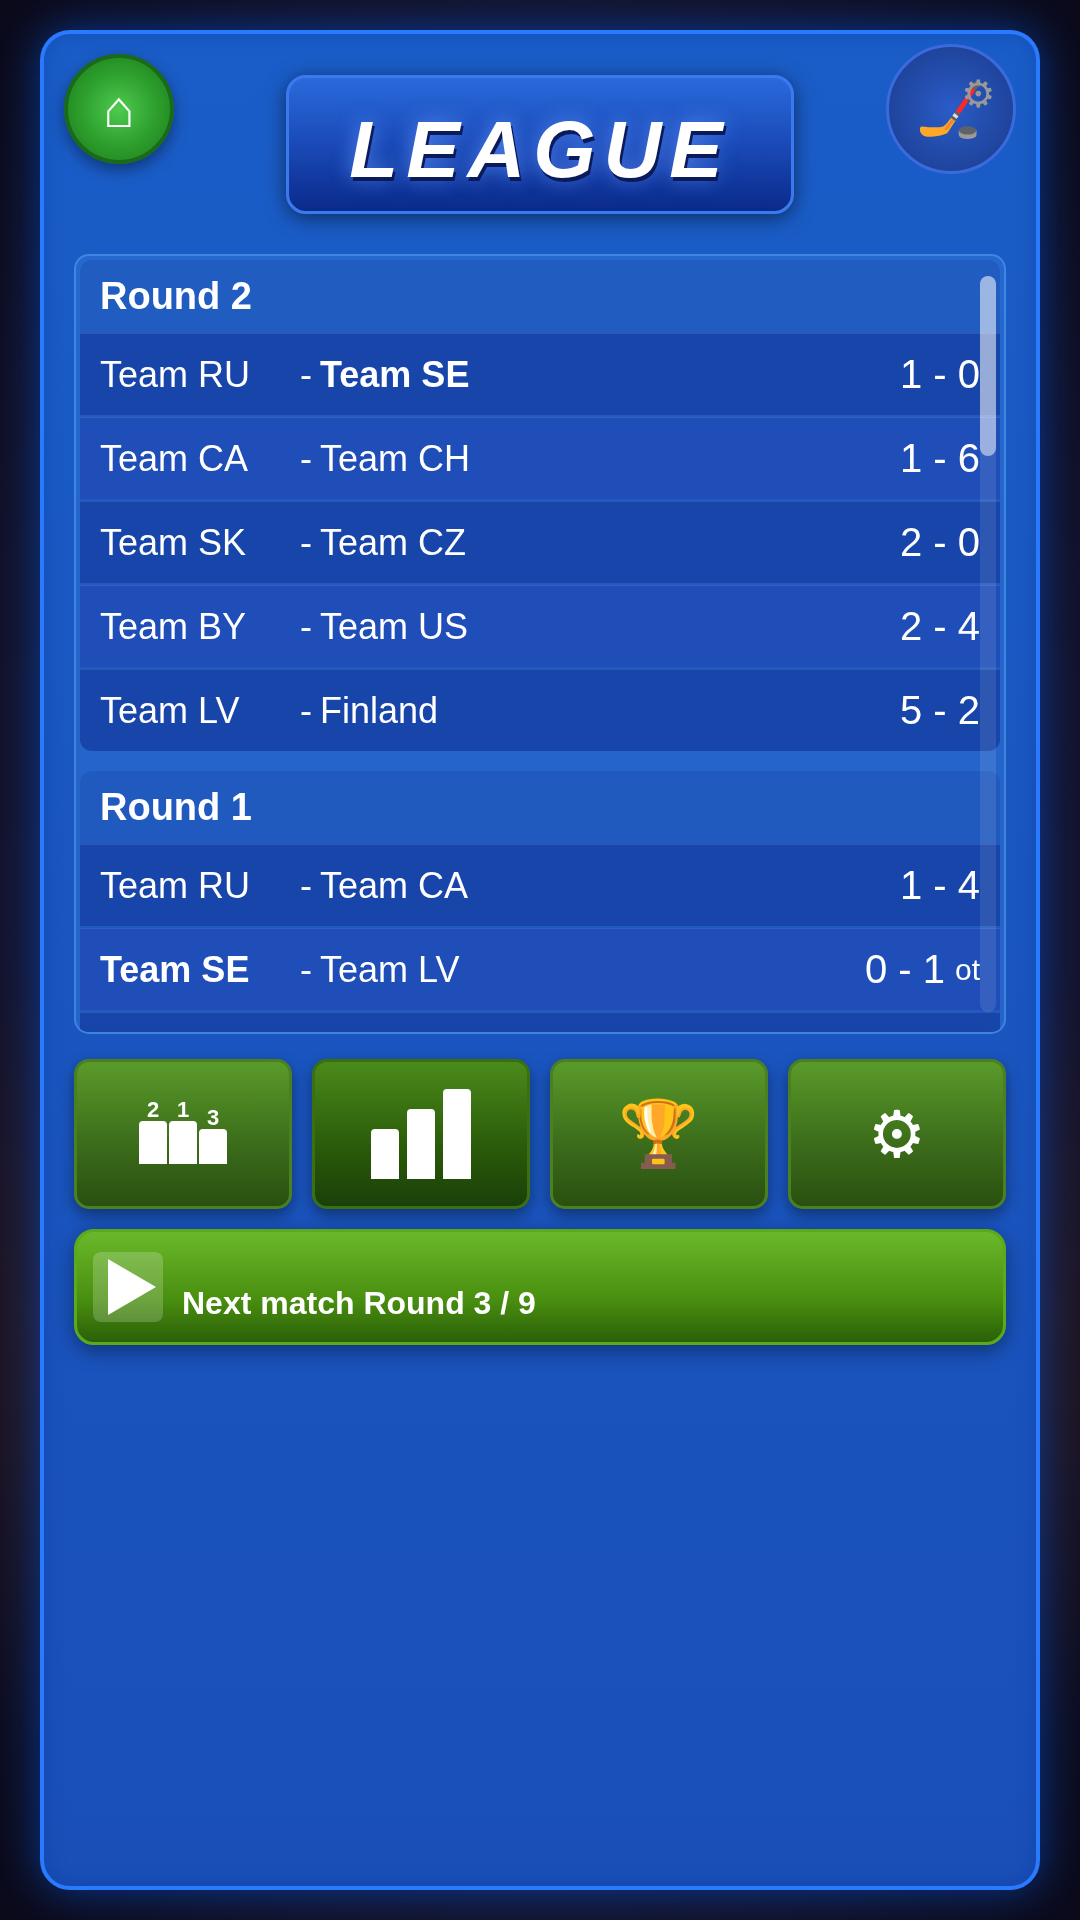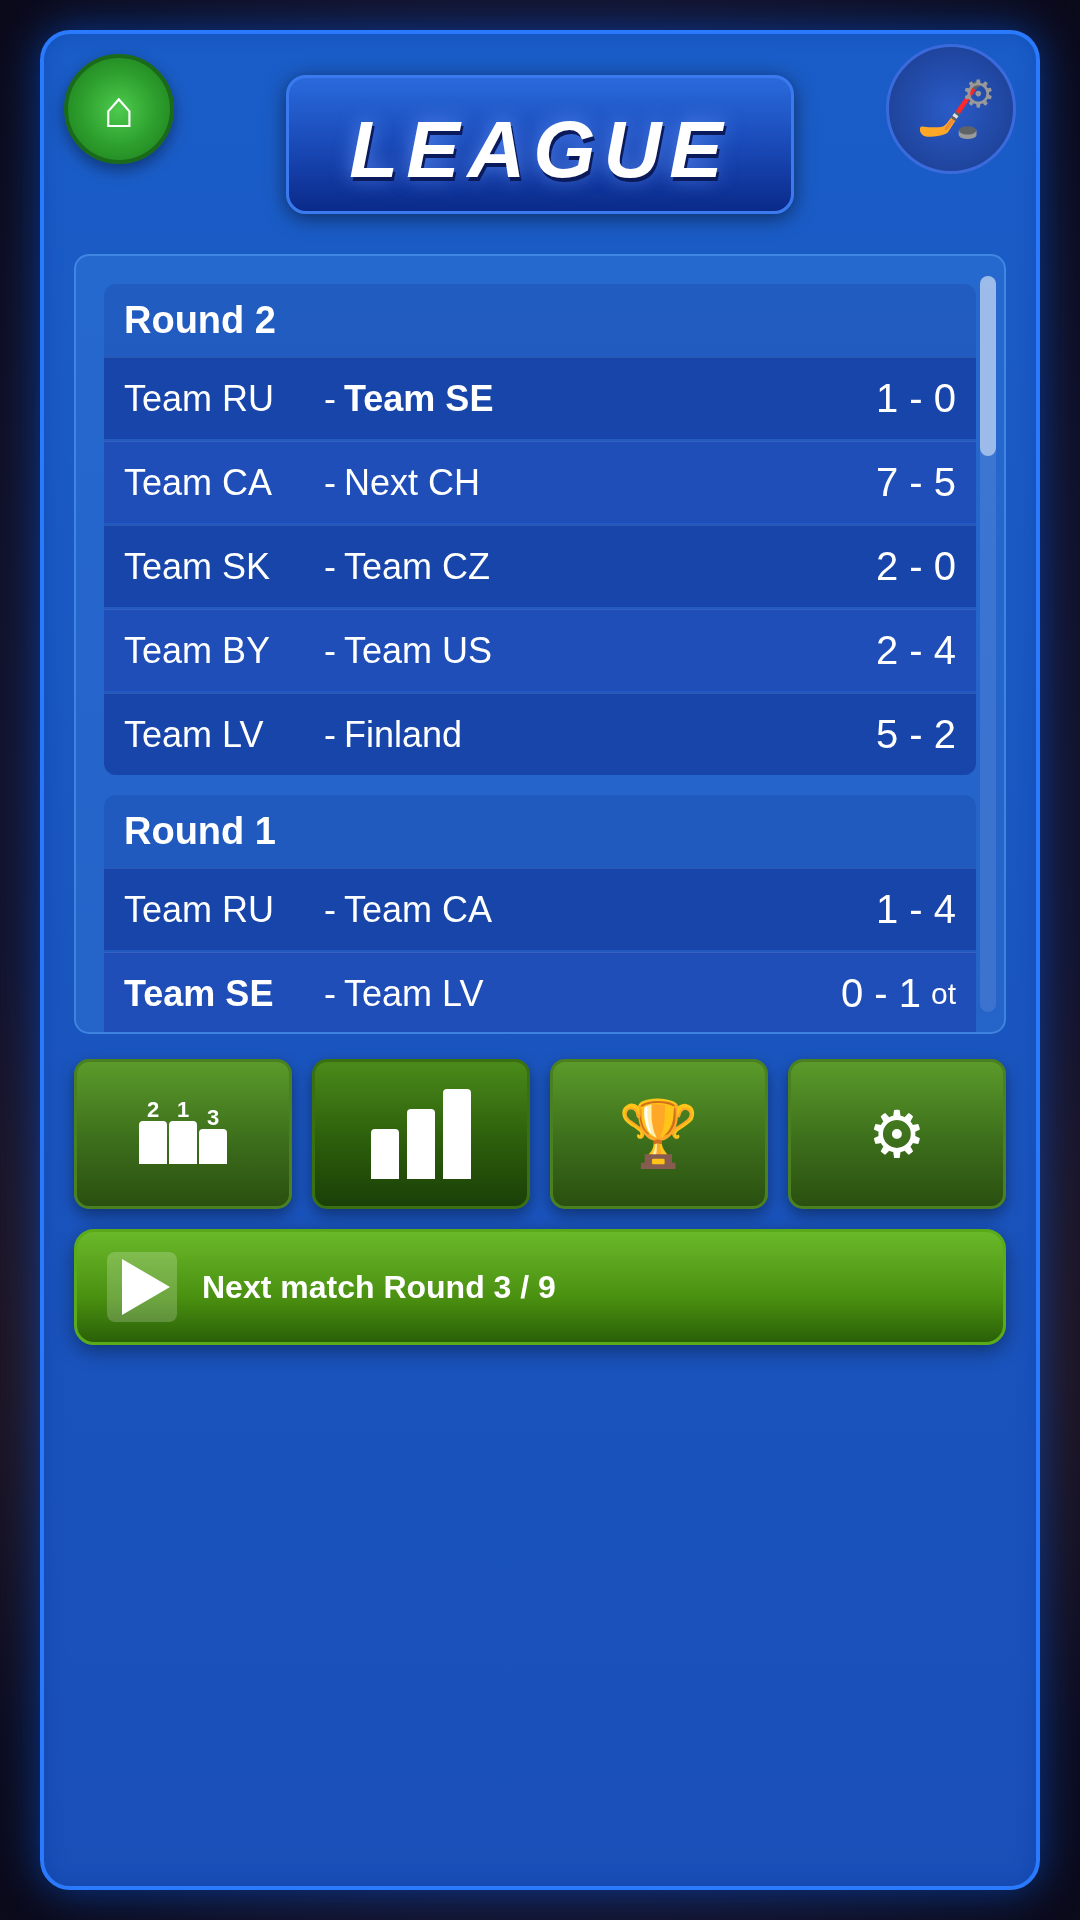--- a/index.html
+++ b/index.html
@@ -103,21 +103,21 @@
       font-style: italic;
       margin-top: 11px;
     }
 
     
     .content-area {
       margin: 0 30px;
       background: rgba(100,180,255,0.15);
       border: 2px solid rgba(100,180,255,0.4);
       border-radius: 15px;
-      padding: 28px;
+      padding: 4px;
       height: 780px;
       overflow: hidden;
       position: relative;
     }
 
     .scrollbar {
       position: absolute;
       right: 8px;
       top: 20px;
       bottom: 20px;
@@ -253,23 +253,23 @@
       color: white;
     }
 
     
     .next-match-bar {
       margin: 0 30px 30px;
       background: linear-gradient(180deg, #6ab82a 0%, #4a9010 60%, #2a6008 100%);
       border-radius: 20px;
       border: 3px solid #5aaa1a;
       display: flex;
-      align-items: center;
-      padding: 20px 30px;
-      gap: 25px;
+      align-items: flex-end;
+      padding: 20px 16px;
+      gap: 19px;
       cursor: pointer;
       box-shadow: 0 6px 20px rgba(0,0,0,0.4);
     }
 
     .play-btn {
       width: 70px;
       height: 70px;
       background: rgba(255,255,255,0.2);
       border-radius: 8px;
       display: flex;
@@ -353,22 +353,22 @@
       <div class="match-row alt">
         <span class="team-home">Team RU</span>
         <span class="dash">-</span>
         <span class="team-away">Team SE</span>
         <span class="score">1 - 0</span>
       </div>
 
       <div class="match-row">
         <span class="team-home">Team CA</span>
         <span class="dash">-</span>
-        <span class="team-away normal">Next CH</span>
-        <span class="score">7 - 5</span>
+        <span class="team-away normal">Team CH</span>
+        <span class="score">1 - 6</span>
       </div>
 
       <div class="match-row alt">
         <span class="team-home">Team SK</span>
         <span class="dash">-</span>
         <span class="team-away normal">Team CZ</span>
         <span class="score">2 - 0</span>
       </div>
 
       <div class="match-row">

